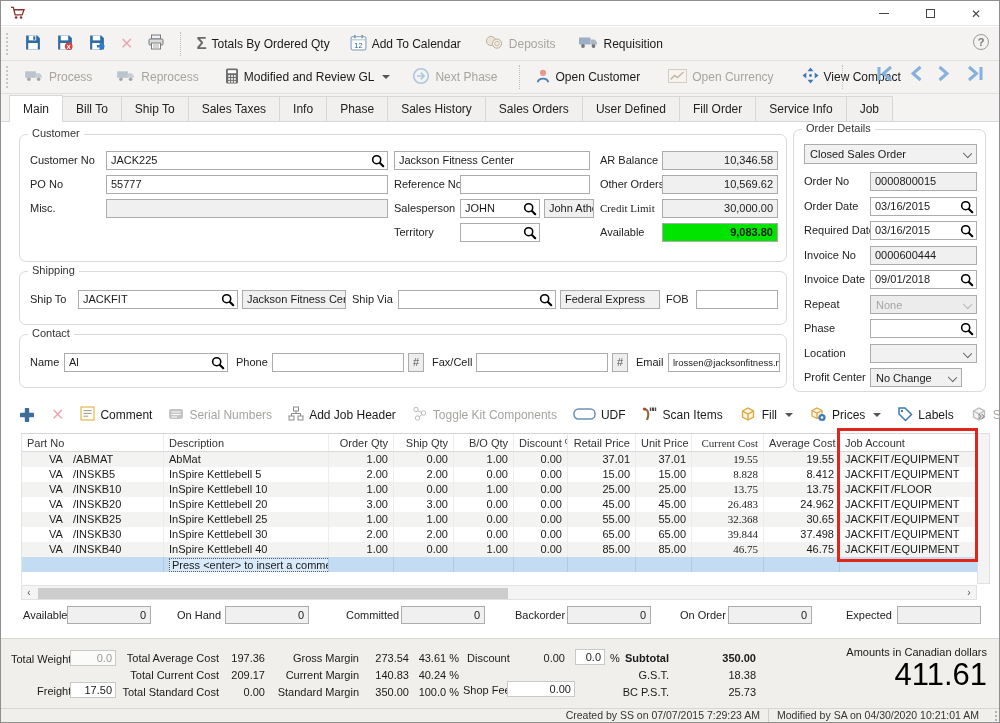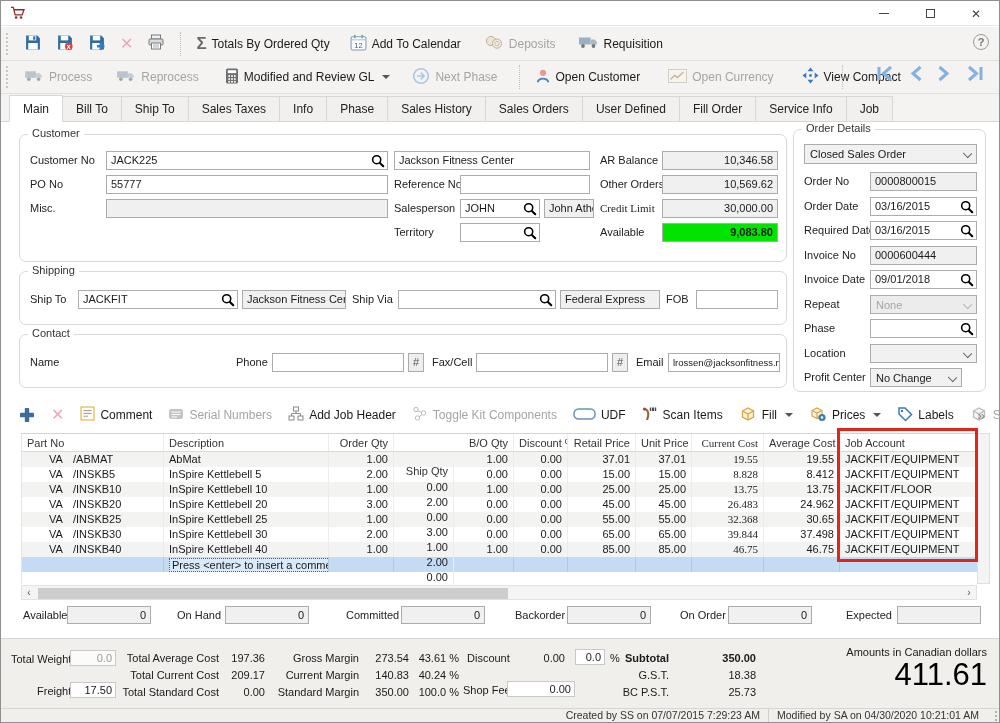--- a/index.html
+++ b/index.html
@@ -58,21 +58,21 @@
   .dtb { position:absolute; left:18px; top:399px; right:12px; height:30px; display:flex; align-items:center; }
   .ditem { display:inline-flex; align-items:center; gap:5px; margin-right:16px; font-size:12px; white-space:nowrap; }
   .ditem.dis { color:#a7a4a0; }
   .pinkx { color:#eaa9b3; font-size:16px; font-weight:bold; line-height:14px; }
 
   
   .grid { position:absolute; left:20px; top:432px; width:956px; border-top:1px solid #d4d4d4; border-left:1px solid #e3e3e3; background:#fff; }
   .ghead { display:flex; height:18px; line-height:18px; border-bottom:1px solid #d9d9d9; background:#fff; color:#333; }
   .gc { flex:none; padding:0 5px; overflow:hidden; white-space:nowrap; border-right:1px solid #ececec; height:100%; }
   .num { text-align:right; }
-  .c0{width:142px;} .c1{width:165px;} .c2{width:65px;} .c3{width:60px;margin-top:28px;} .c4{width:60px;}
+  .c0{width:142px;} .c1{width:165px;} .c2{width:65px;} .c3{width:60px;} .c4{width:60px;}
   .c5{width:54px;} .c6{width:68px;} .c7{width:56px;} .c8{width:72px;font-family:Liberation Serif, serif;} .c9{width:76px;} .c10{width:138px;}
   .grow { display:flex; height:15px; line-height:15px; }
   .gbody > .grow:nth-child(odd) { background:#f3f3f2; }
   .pw { display:inline-block; width:24px; font-style:normal; padding-left:22px; box-sizing:content-box; }
   .pc { font-style:normal; }
   .jw { display:inline-block; width:46px; font-style:normal; }
   .commentrow { display:flex; height:15px; line-height:15px; background:#c3dcf3; }
   .commentbox { display:inline-block; border:1px dotted #5a5a5a; line-height:12px; margin-top:1px; padding:0 2px; background:#d9eafa; }
   .gfiller { height:12px; background:#fff; }
   .vscroll { position:absolute; left:976px; top:432px; width:13px; height:151px; background:#f4f4f4; border:1px solid #e0e0e0; }
@@ -390,20 +390,24 @@
             <line x1="10.2" y1="10.2" x2="14" y2="14" stroke="#000" stroke-width="2.4" stroke-linecap="round"></line>
           </svg></span></div>
     <div class="fld ro" style="left:540px; top:18px; width:100px;"><span>Federal Express</span></div>
     <span class="lbl" style="left:646px; top:18px;">FOB</span>
     <div class="fld" style="left:676px; top:18px; width:82px;"><span></span></div>
   </div>
 
   <div class="gb" style="left:18px; top:333px; width:768px; height:54px;">
     <span class="cap">Contact</span>
     <span class="lbl" style="left:10px; top:18px;">Name</span>
+    <div class="fld withmag" style="left:44px; top:18px; width:164px;"><span>Al</span><span class="mag"><svg width="14" height="14" viewBox="0 0 16 16">
+            <circle cx="6.5" cy="6.5" r="4.6" fill="none" stroke="#000" stroke-width="1.8"></circle>
+            <line x1="10.2" y1="10.2" x2="14" y2="14" stroke="#000" stroke-width="2.4" stroke-linecap="round"></line>
+          </svg></span></div>
     <span class="lbl" style="left:216px; top:18px;">Phone</span>
     <div class="fld" style="left:252px; top:18px; width:132px;"><span></span></div>
     <span class="hashbtn" style="left:388px; top:18px;">#</span>
     <span class="lbl" style="left:412px; top:18px;">Fax/Cell</span>
     <div class="fld" style="left:456px; top:18px; width:132px;"><span></span></div>
     <span class="hashbtn" style="left:592px; top:18px;">#</span>
     <span class="lbl" style="left:616px; top:18px;">Email</span>
     <div class="fld" style="left:648px; top:18px; width:112px; font-size:9.5px;"><span>lrossen@jacksonfitness.net</span></div>
   </div>
 

